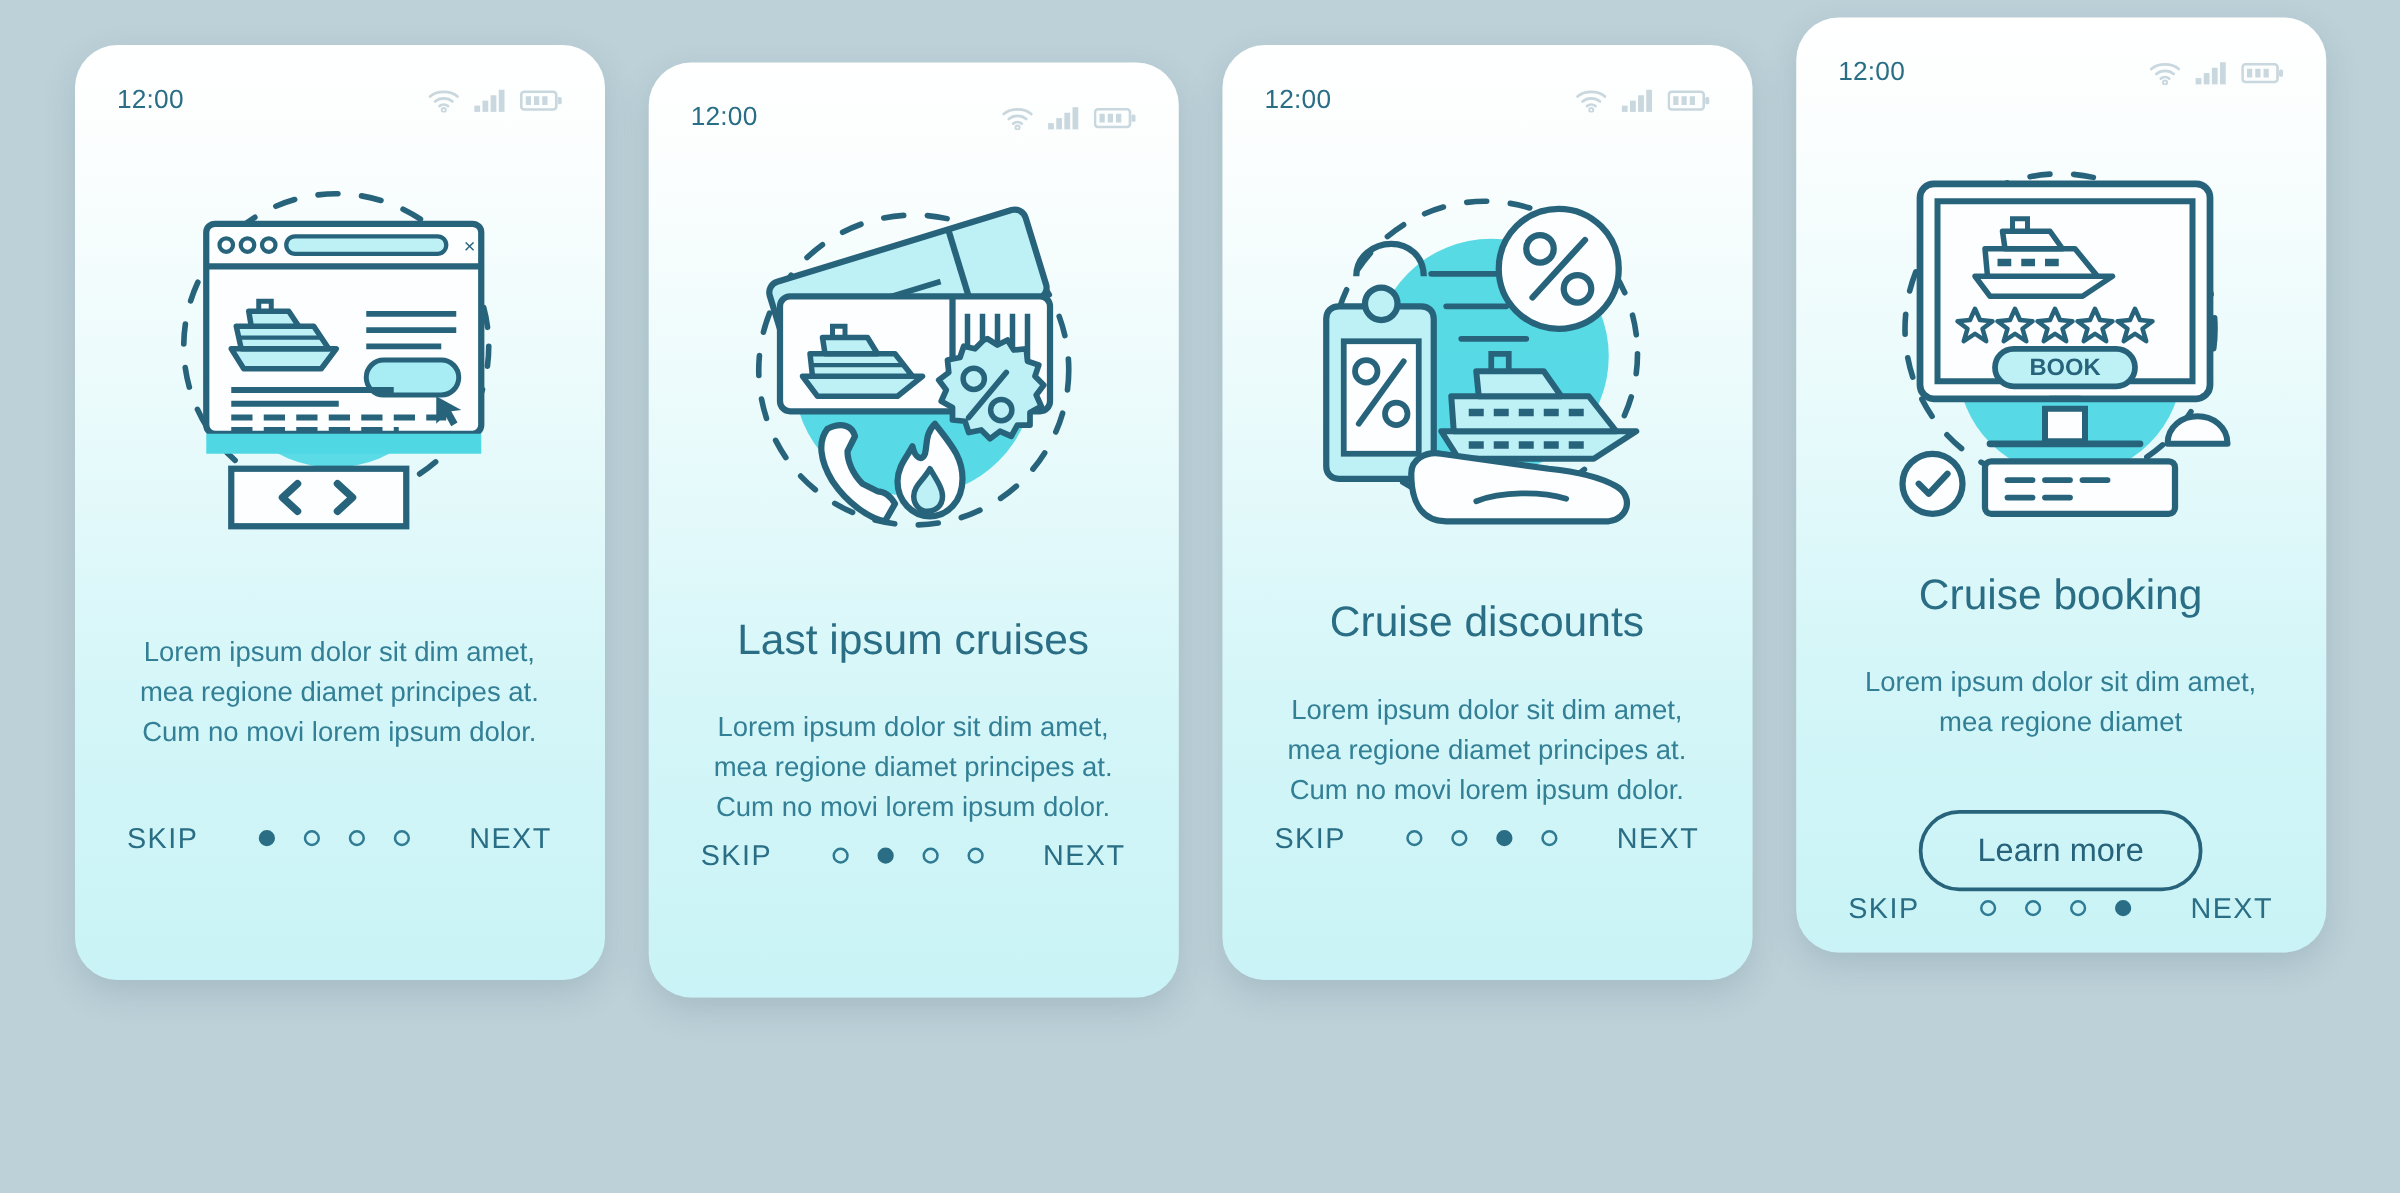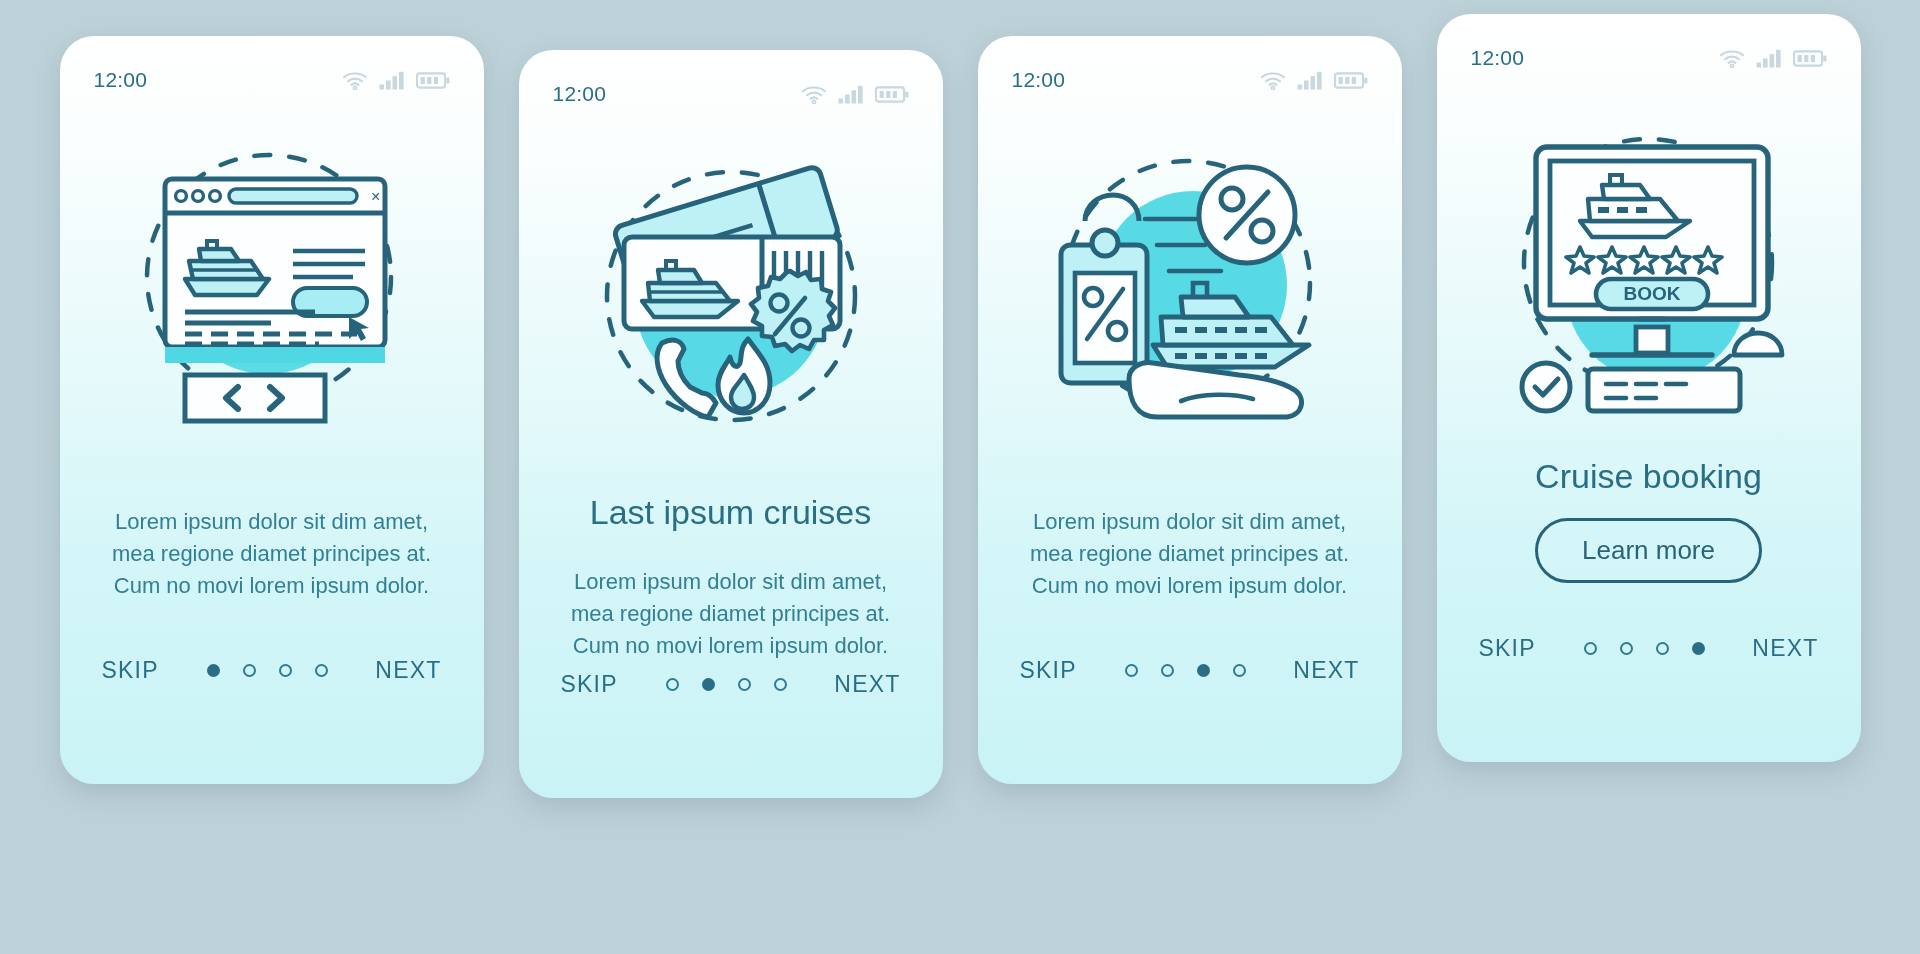--- a/index.html
+++ b/index.html
@@ -72,21 +72,21 @@
   }
   .body-text {
     text-align: center;
     color: #327f96;
     font-size: 22px;
     line-height: 1.46;
     padding: 0 44px;
     margin-top: 34px;
   }
   .learn-more {
-    margin: 22px auto 0 auto;
+    margin: 54px auto 0 auto;
     display: block;
     border: 3px solid #27647c;
     border-radius: 40px;
     background: transparent;
     color: #27647c;
     font-family: "Liberation Sans", sans-serif;
     font-size: 26px;
     padding: 14px 44px;
     cursor: pointer;
   }
@@ -381,20 +381,21 @@
             <rect x="210" y="226" width="12" height="6"></rect>
           <rect x="230" y="226" width="12" height="6"></rect>
         </g>
 
         <path d="M104 252 C104 240, 116 234, 128 236 L214 248 C234 250, 254 254, 268 262
                  C282 270, 278 288, 262 290 L132 290 C112 290, 104 274, 104 252 Z" fill="#fcfeff" stroke="#27647c" stroke-width="5" stroke-linejoin="round"></path>
         <path d="M156 274 C176 266, 208 266, 228 272" fill="none" stroke="#27647c" stroke-width="4.6" stroke-linecap="round"></path>
       </svg>
     </div>
 
+    <div class="title">Cruise discounts</div>
     <div class="body-text">Lorem ipsum dolor sit dim amet, mea regione diamet principes at. Cum no movi lorem ipsum dolor.</div>
 
     <div class="footer">
       <div class="nav-label">SKIP</div>
       <div class="dots">
         <span class="dot"></span>
         <span class="dot"></span>
         <span class="dot active"></span>
         <span class="dot"></span>
       </div>
@@ -477,20 +478,21 @@
           <line x1="122" y1="293" x2="142" y2="293"></line>
           <line x1="152" y1="293" x2="172" y2="293"></line>
         </g>
 
         <circle cx="62" cy="282" r="24" fill="#fcfeff" stroke="#27647c" stroke-width="5"></circle>
         <path d="M51 282 L59 290 L74 274" fill="none" stroke="#27647c" stroke-width="5" stroke-linecap="round" stroke-linejoin="round"></path>
       </svg>
     </div>
 
     <div class="title">Cruise booking</div>
+    <div class="body-text">Lorem ipsum dolor sit dim amet, mea regione diamet</div>
     <button class="learn-more">Learn more</button>
 
     <div class="footer">
       <div class="nav-label">SKIP</div>
       <div class="dots">
         <span class="dot"></span>
         <span class="dot"></span>
         <span class="dot"></span>
         <span class="dot active"></span>
       </div>

